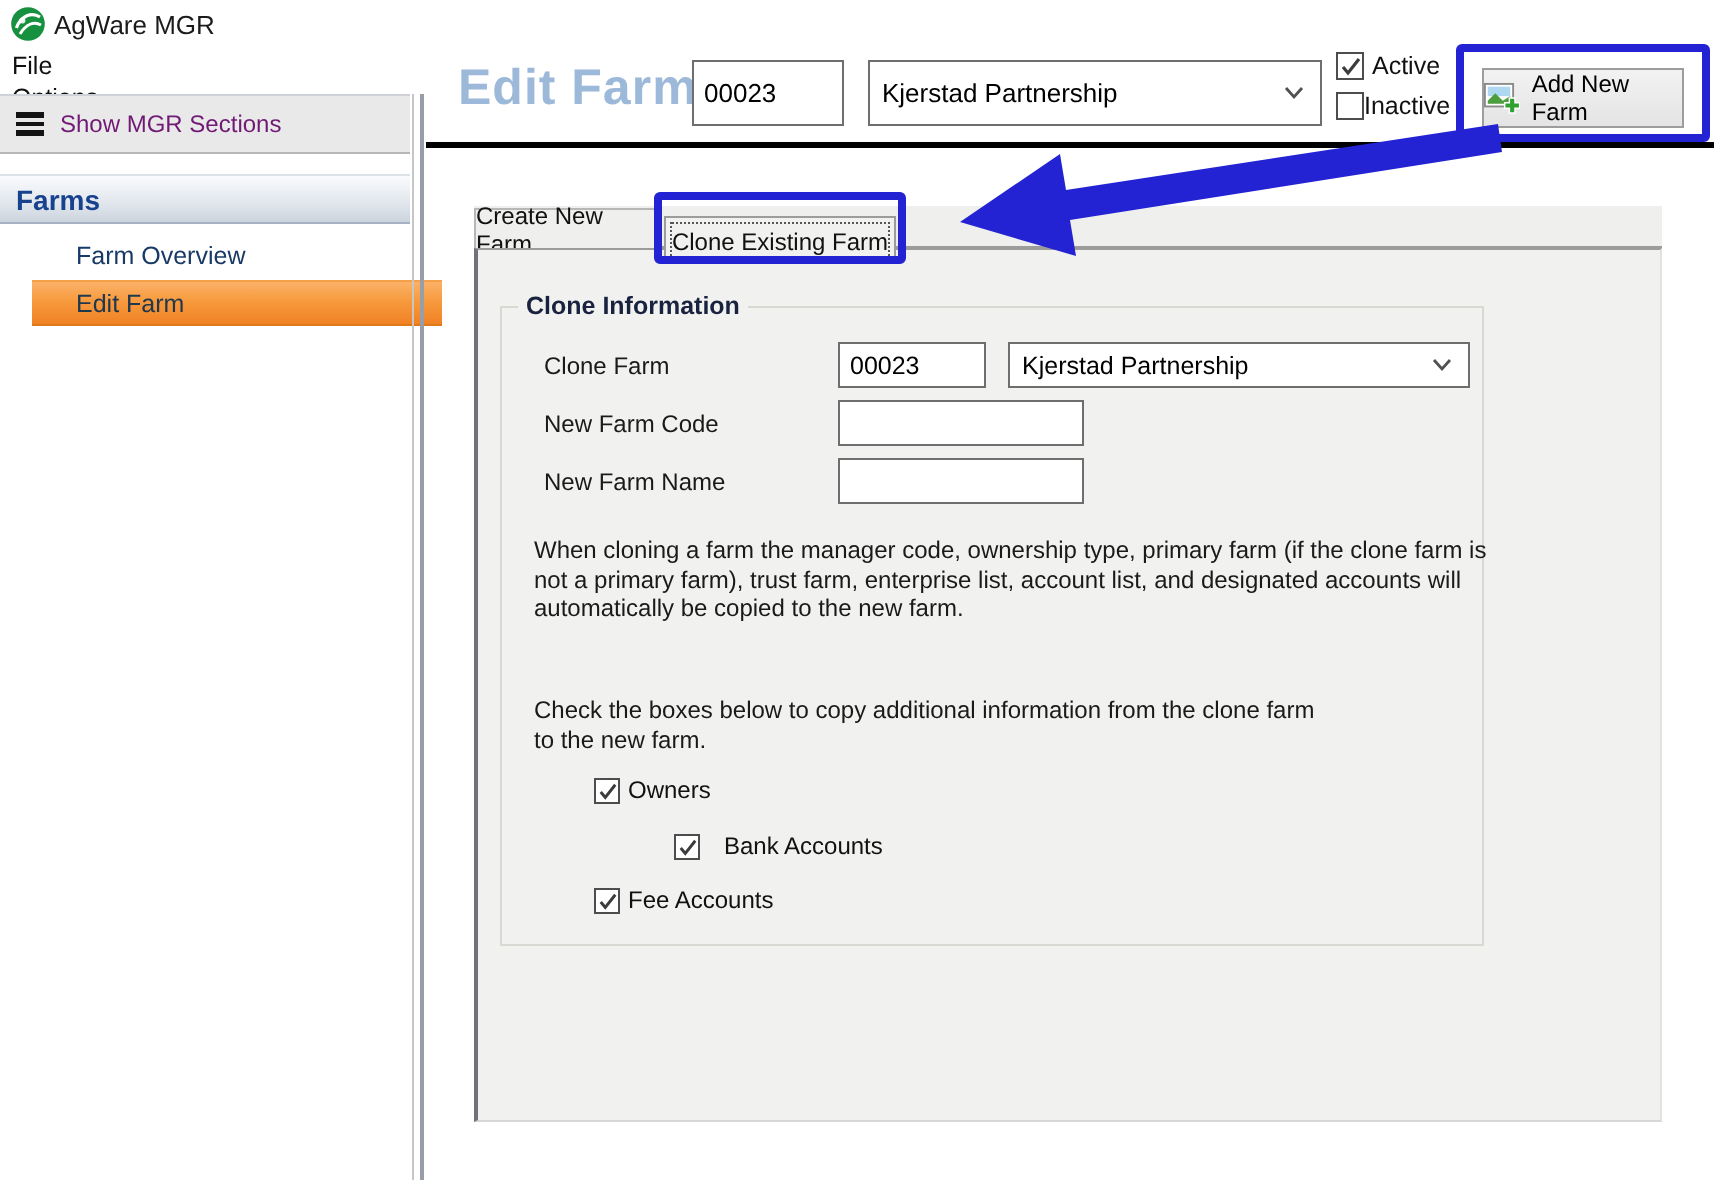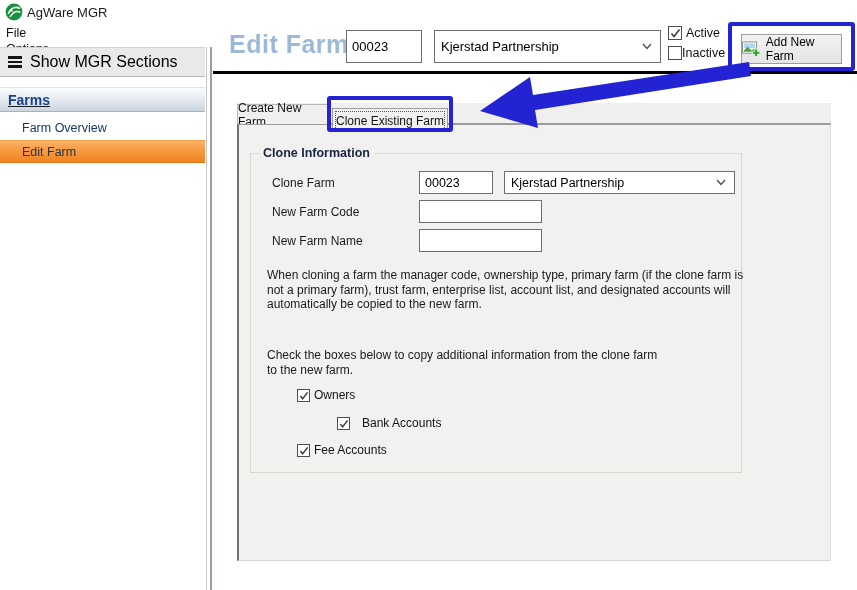--- a/index.html
+++ b/index.html
@@ -16,31 +16,31 @@
   .app-title{left:27px;top:5px;font-size:13px;color:#1b1b1b;}
   .menubar{left:0;top:25px;height:18px;display:flex;gap:0;padding-left:6px;flex-direction:column;}
   .menu-item{font-size:12.5px;color:#111;padding:1px 10px 1px 0;margin-right:6px;cursor:default;}
 
   
   .mgr-bar{
     left:0;top:47px;width:205px;height:30px;background:#e9e9e9;
     border-top:1px solid #cfd2d6;border-bottom:1px solid #b7b7b7;
     display:flex;align-items:center;box-sizing:border-box;padding-left:8px;gap:8px;
   }
-  .mgr-bar-label{font-size:16px;color:#000000;}
+  .mgr-bar-label{font-size:12px;color:#701a75;}
   .hamburger{display:inline-flex;flex-direction:column;gap:2px;}
   .hamburger span{display:block;width:14px;height:2.5px;background:#141414;}
   .farms-header{
     left:0;top:87px;width:205px;height:25px;box-sizing:border-box;
     background:linear-gradient(#fafbfd,#e3e8ee 55%,#ccd4de);
     border-top:1px solid #dde2e9;border-bottom:1px solid #a6b2c3;
-    display:flex;align-items:center;padding-left:8px;text-decoration:underline;
+    display:flex;align-items:center;padding-left:8px;
   }
   .farms-header-label{font-size:14px;font-weight:bold;color:#17428e;}
-  .side-item{left:0;width:205px;height:22px;display:flex;align-items:center;padding-left:22px;box-sizing:border-box;font-size:12.5px;color:#173a66;cursor:default;}
+  .side-item{left:16px;width:205px;height:22px;display:flex;align-items:center;padding-left:22px;box-sizing:border-box;font-size:12.5px;color:#173a66;cursor:default;}
   .side-item.selected{
     height:23px;color:#20384e;
     background:linear-gradient(#fbb269,#f79a3e 45%,#f08224);
     border-top:1px solid #f4a14a;border-bottom:1px solid #e0791a;
   }
   .divider-line-1{left:206px;top:47px;width:1px;height:543px;background:#c6c6c6;}
   .divider-line-2{left:210px;top:47px;width:2px;height:543px;background:#989ea8;}
 
   
   .page-title{left:229px;top:30px;font-size:25px;font-weight:bold;color:#9cb9d9;letter-spacing:0.5px;}

